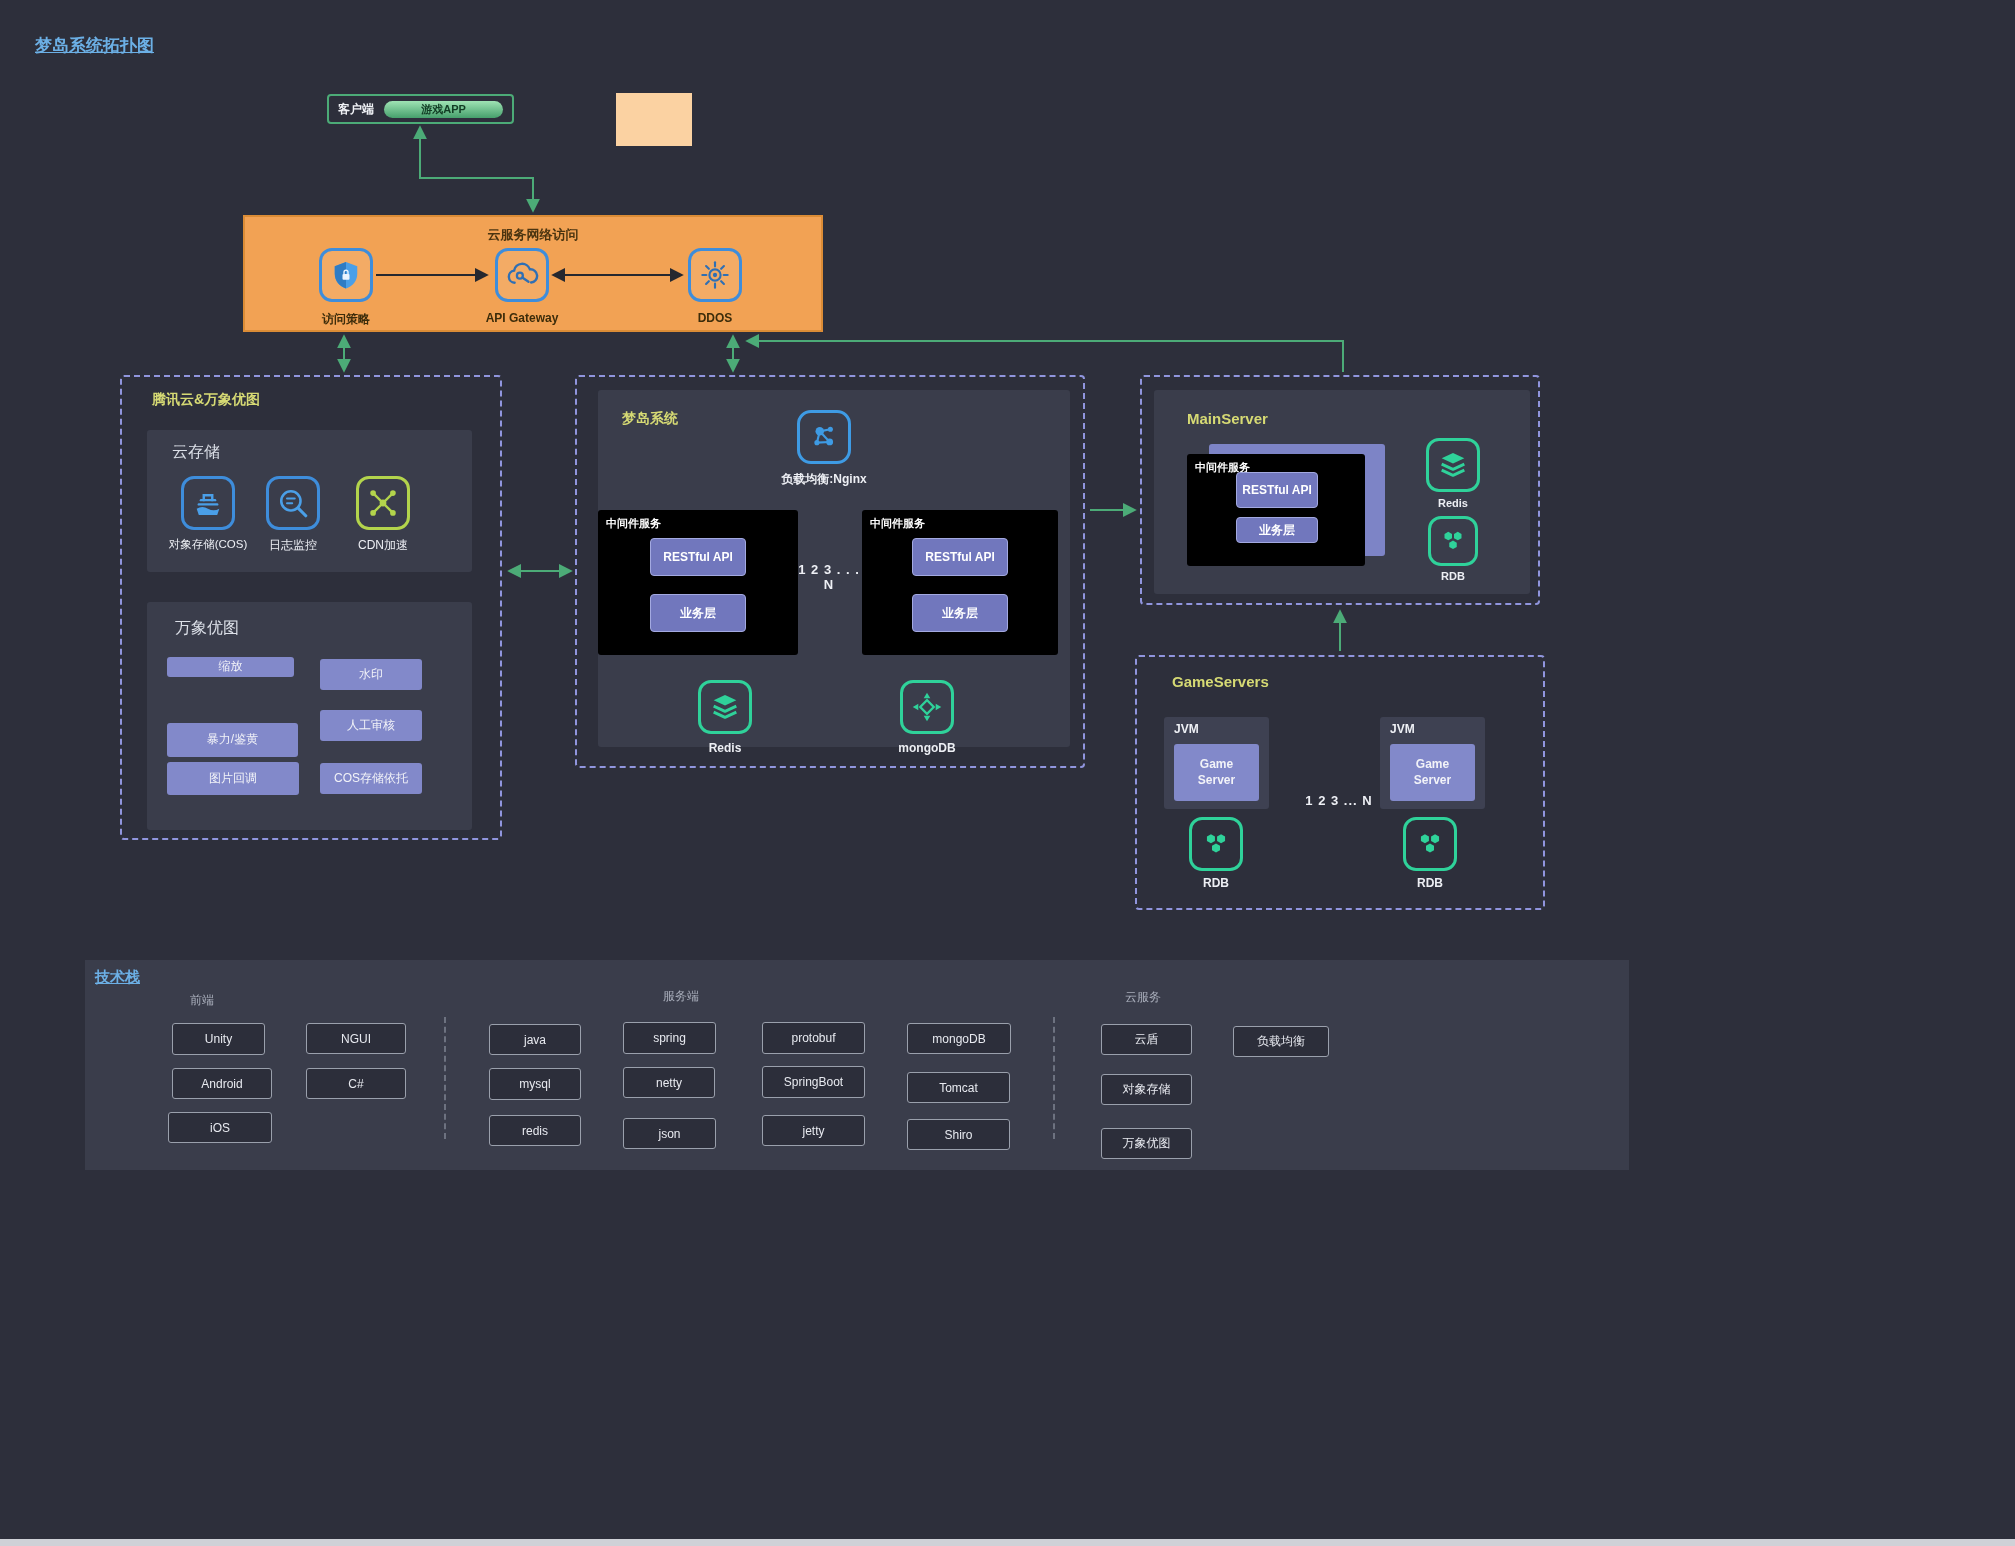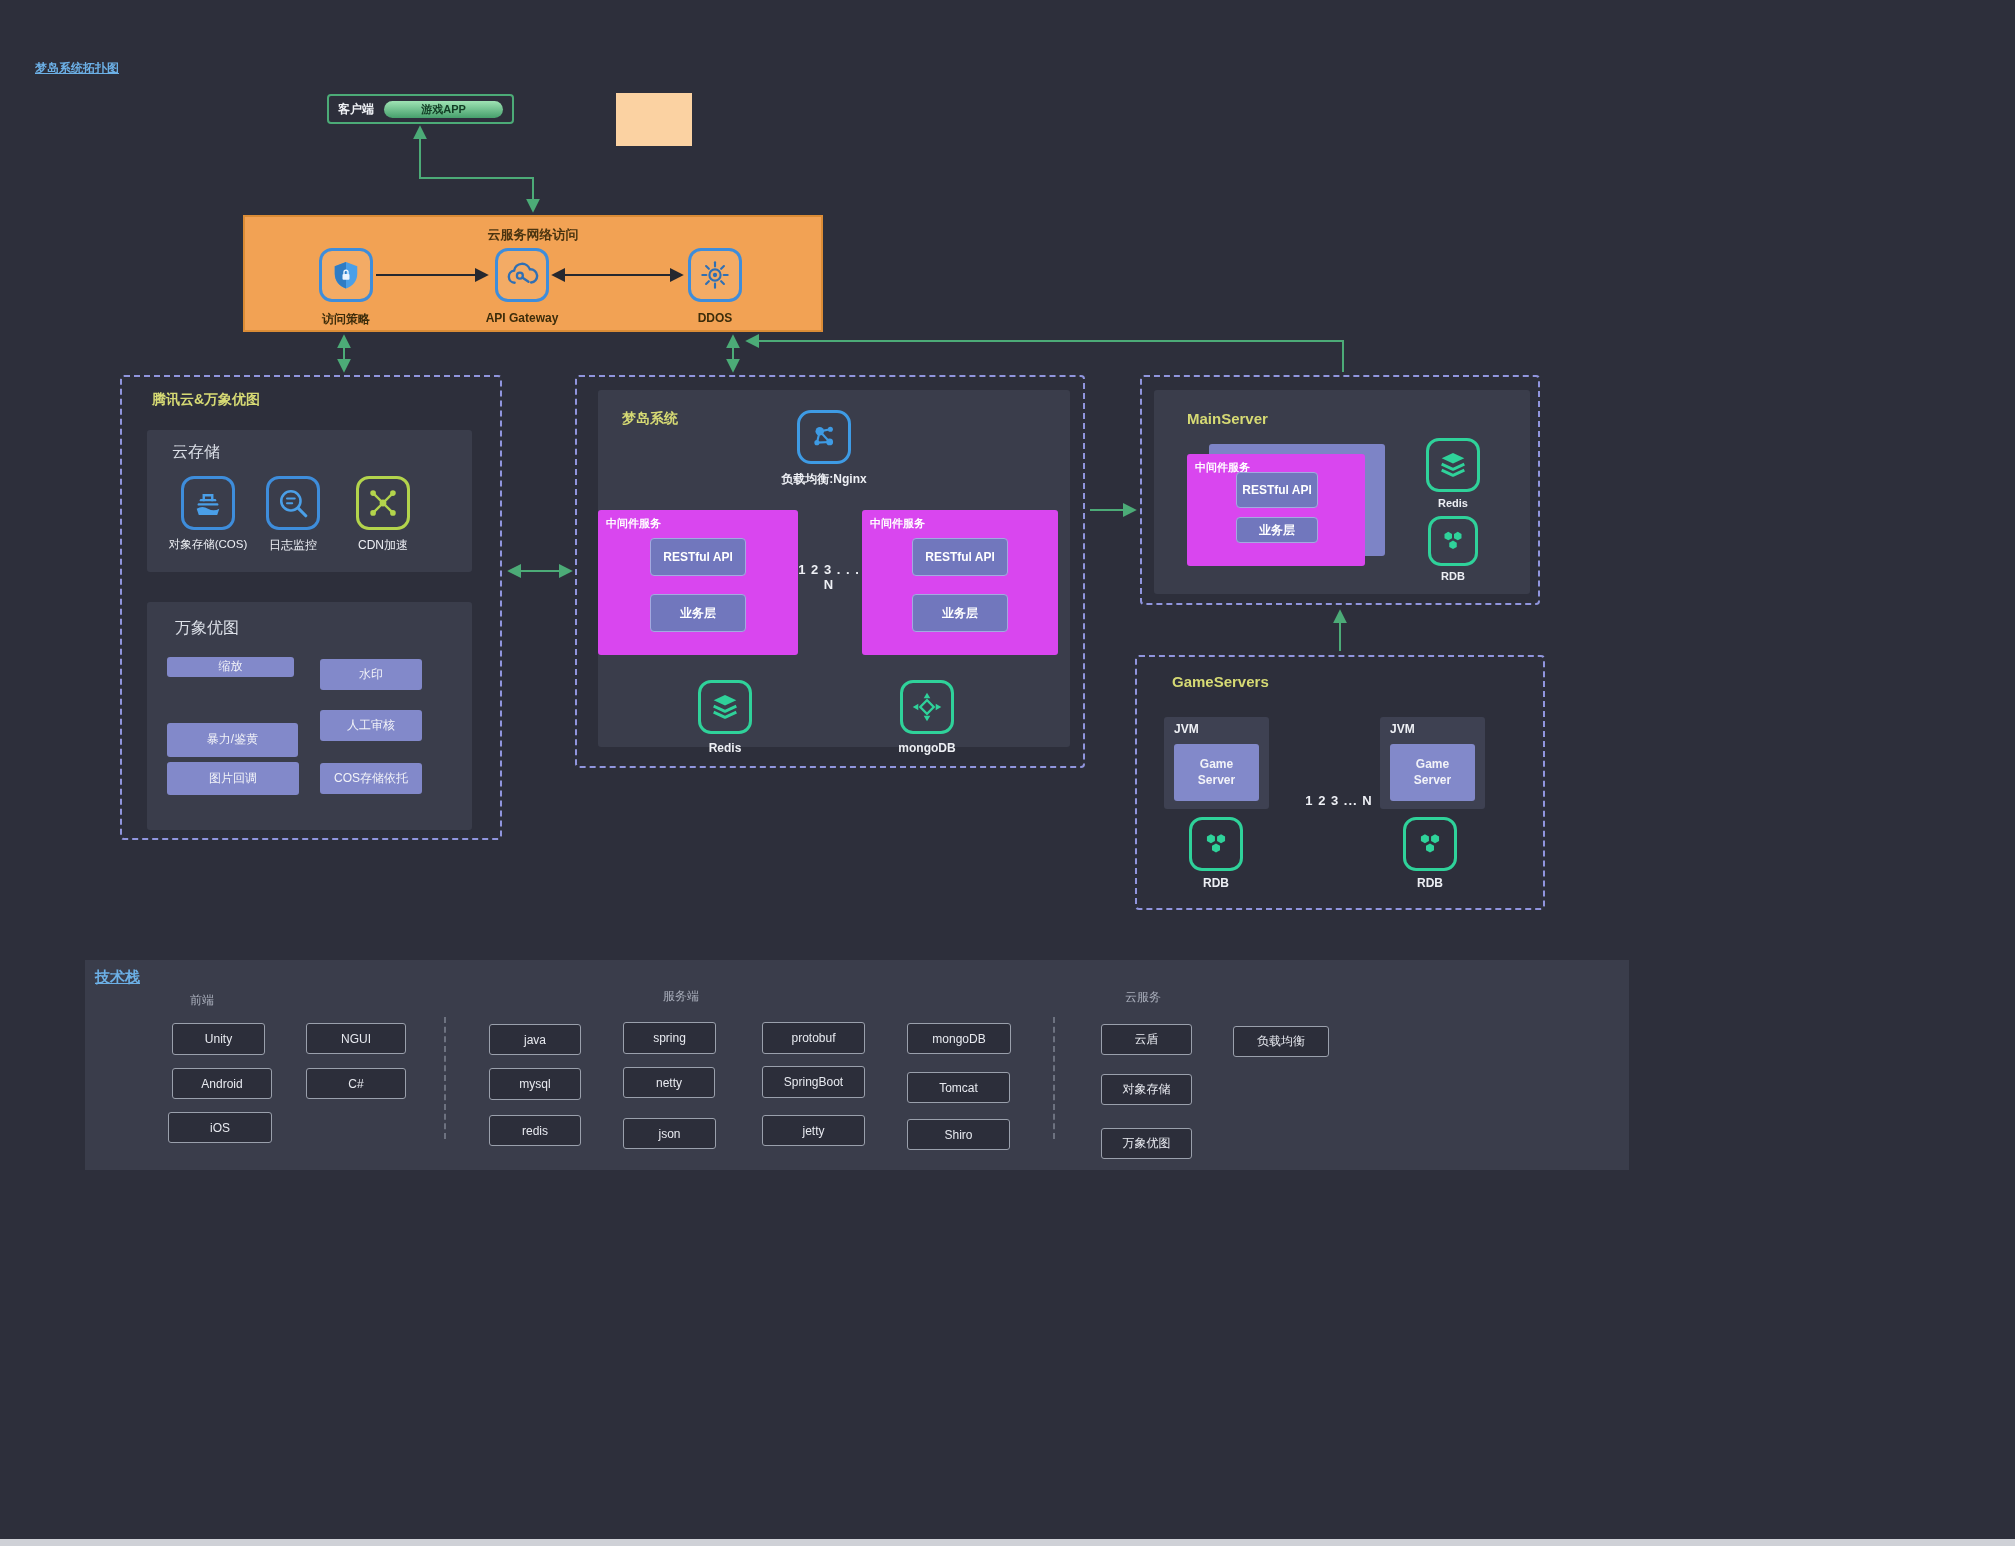--- a/index.html
+++ b/index.html
@@ -1,40 +1,40 @@
 <!DOCTYPE html>
 <html><head>
 <meta charset="utf-8">
 <style>
   * { box-sizing: border-box; margin: 0; padding: 0; }
   body { background:#2d2f3b; font-family:"Liberation Sans","DejaVu Sans",sans-serif; }
   .stage { position:relative; width:2015px; height:1546px; background:#2d2f3b; overflow:hidden; }
   .wires { position:absolute; left:0; top:0; width:2015px; height:1546px; pointer-events:none; z-index:50; }
-  .page-title { position:absolute; left:35px; top:60px; font-size:12px; font-weight:bold; color:#6cb0e6; text-decoration:underline; }
+  .page-title { position:absolute; left:35px; top:34px; font-size:17px; font-weight:bold; color:#6cb0e6; text-decoration:underline; }
   .meta { position:absolute; left:125px; top:120px; font-size:12px; color:#9298a4; line-height:17px; white-space:pre; }
   .client-box { position:absolute; left:327px; top:94px; width:187px; height:30px; border:2px solid #4cab77; border-radius:4px; background:#2d2f3b; display:flex; align-items:center; padding:0 9px; gap:10px; }
   .client-label { color:#f0f2f6; font-size:12px; font-weight:bold; white-space:nowrap; }
   .client-pill { flex:1; height:17px; border-radius:9px; background:linear-gradient(#9fe3b4,#46a06c); color:#123d24; font-size:11px; font-weight:bold; display:flex; align-items:center; justify-content:center; }
   .orange-chip { position:absolute; left:616px; top:93px; width:76px; height:53px; background:#fbd2a2; }
   .gateway { position:absolute; left:243px; top:215px; width:580px; height:117px; background:#f2a254; border:2px solid #db8c36; border-radius:0; }
   .gw-title { position:absolute; top:9px; left:0; right:0; text-align:center; color:#4a3410; font-weight:bold; font-size:13px; }
   .gw-item { position:absolute; top:31px; width:140px; display:flex; flex-direction:column; align-items:center; gap:9px; }
   .gw-item .icon-box { background:rgba(255,255,255,0.10); }
   .gw-label { color:#3c2c0a; font-size:12px; font-weight:bold; }
   .icon-box { width:54px; height:54px; border:3px solid #3e8ddb; border-radius:13px; display:flex; align-items:center; justify-content:center; flex:none; }
   .icon-box.green { border-color:#2fd29a; }
   .icon-box.lime  { border-color:#b3d44c; }
   .dashed { position:absolute; border:2px dashed #9095dd; border-radius:4px; }
   .box-title { position:absolute; color:#d6da74; font-weight:bold; font-size:14px; }
   .panel { position:absolute; background:#3a3d4b; border-radius:3px; }
   .panel-title { position:absolute; color:#dce0e8; font-size:16px; }
   .node-item { position:absolute; display:flex; flex-direction:column; align-items:center; gap:7px; }
   .node-label { color:#edeff4; font-size:12px; font-weight:bold; text-align:center; white-space:nowrap; }
   .pbtn { position:absolute; background:#8289ca; border-radius:3px; color:#f2f3f8; font-size:12px; display:flex; align-items:center; justify-content:center; text-align:center; line-height:1.3; }
-  .mw-panel { position:absolute; background:#d946ef; border-radius:3px; }
+  .mw-panel { position:absolute; background:#000000; border-radius:3px; }
   .mw-title { position:absolute; left:8px; top:6px; color:#ffffff; font-size:11px; font-weight:bold; }
   .mw-btn { position:absolute; background:#7177bd; border:1px solid #a3a9e0; border-radius:4px; color:#fff; font-size:12px; font-weight:bold; display:flex; align-items:center; justify-content:center; text-align:center; line-height:1.25; }
   .scale-label { position:absolute; color:#eef0f5; font-weight:bold; font-size:13px; letter-spacing:1px; text-align:center; }
   .jvm-panel { position:absolute; background:#3e4152; border-radius:3px; }
   .jvm-title { position:absolute; left:10px; top:5px; color:#eef0f5; font-size:12px; font-weight:bold; }
   .tech-panel { position:absolute; left:85px; top:960px; width:1544px; height:210px; background:#3a3d4b; }
   .tech-title { position:absolute; left:10px; top:8px; color:#6cb0e6; font-size:15px; font-weight:bold; text-decoration:underline; }
   .tech-header { position:absolute; color:#a9aebb; font-size:12px; }
   .chip { position:absolute; background:#2c2e3a; border:1px solid #9aa0ac; border-radius:3px; color:#e8eaf0; font-size:12px; display:flex; align-items:center; justify-content:center; white-space:nowrap; }
   .vsep { position:absolute; width:0; border-left:2px dashed #6d7280; }

